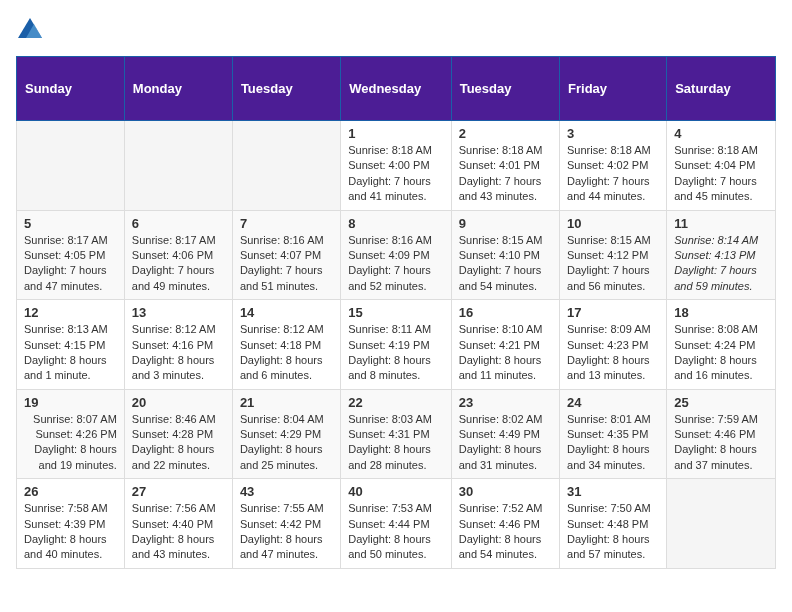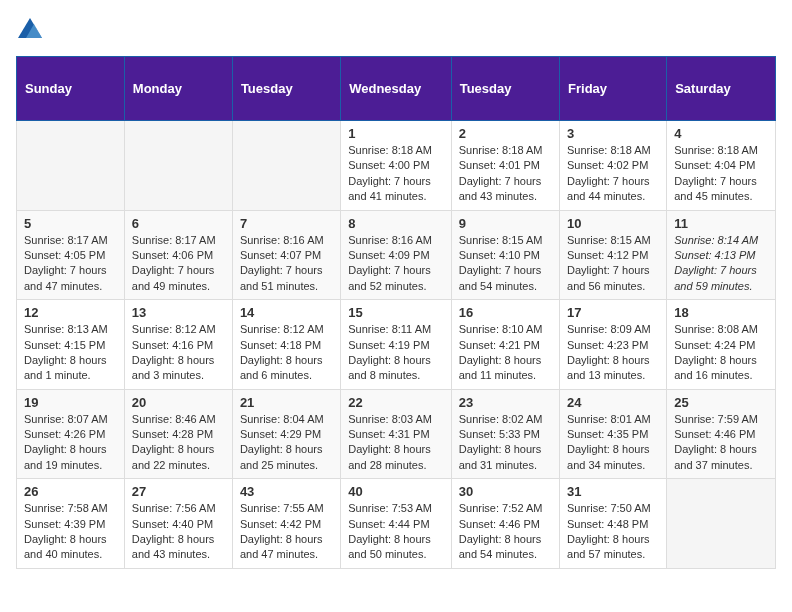--- a/index.html
+++ b/index.html
@@ -238,21 +238,21 @@
         <td>
           <span class="day-number">18</span>
           <div class="day-info" style="white-space: pre-line;">Sunrise: 8:08 AM
 Sunset: 4:24 PM
 Daylight: 8 hours and 16 minutes.</div>
         </td>
       </tr>
       <tr>
         <td>
           <span class="day-number">19</span>
-          <div class="day-info" style="white-space: pre-line;">Sunrise: 8:07 AM
+          <div class="day-info" style="white-space: pre-line; text-align: right;">Sunrise: 8:07 AM
 Sunset: 4:26 PM
 Daylight: 8 hours and 19 minutes.</div>
         </td>
         <td>
           <span class="day-number">20</span>
           <div class="day-info" style="white-space: pre-line;">Sunrise: 8:46 AM
 Sunset: 4:28 PM
 Daylight: 8 hours and 22 minutes.</div>
         </td>
         <td>
@@ -263,21 +263,21 @@
         </td>
         <td>
           <span class="day-number">22</span>
           <div class="day-info" style="white-space: pre-line;">Sunrise: 8:03 AM
 Sunset: 4:31 PM
 Daylight: 8 hours and 28 minutes.</div>
         </td>
         <td>
           <span class="day-number">23</span>
           <div class="day-info" style="white-space: pre-line;">Sunrise: 8:02 AM
-Sunset: 5:33 PM
+Sunset: 4:49 PM
 Daylight: 8 hours and 31 minutes.</div>
         </td>
         <td>
           <span class="day-number">24</span>
           <div class="day-info" style="white-space: pre-line;">Sunrise: 8:01 AM
 Sunset: 4:35 PM
 Daylight: 8 hours and 34 minutes.</div>
         </td>
         <td>
           <span class="day-number">25</span>

